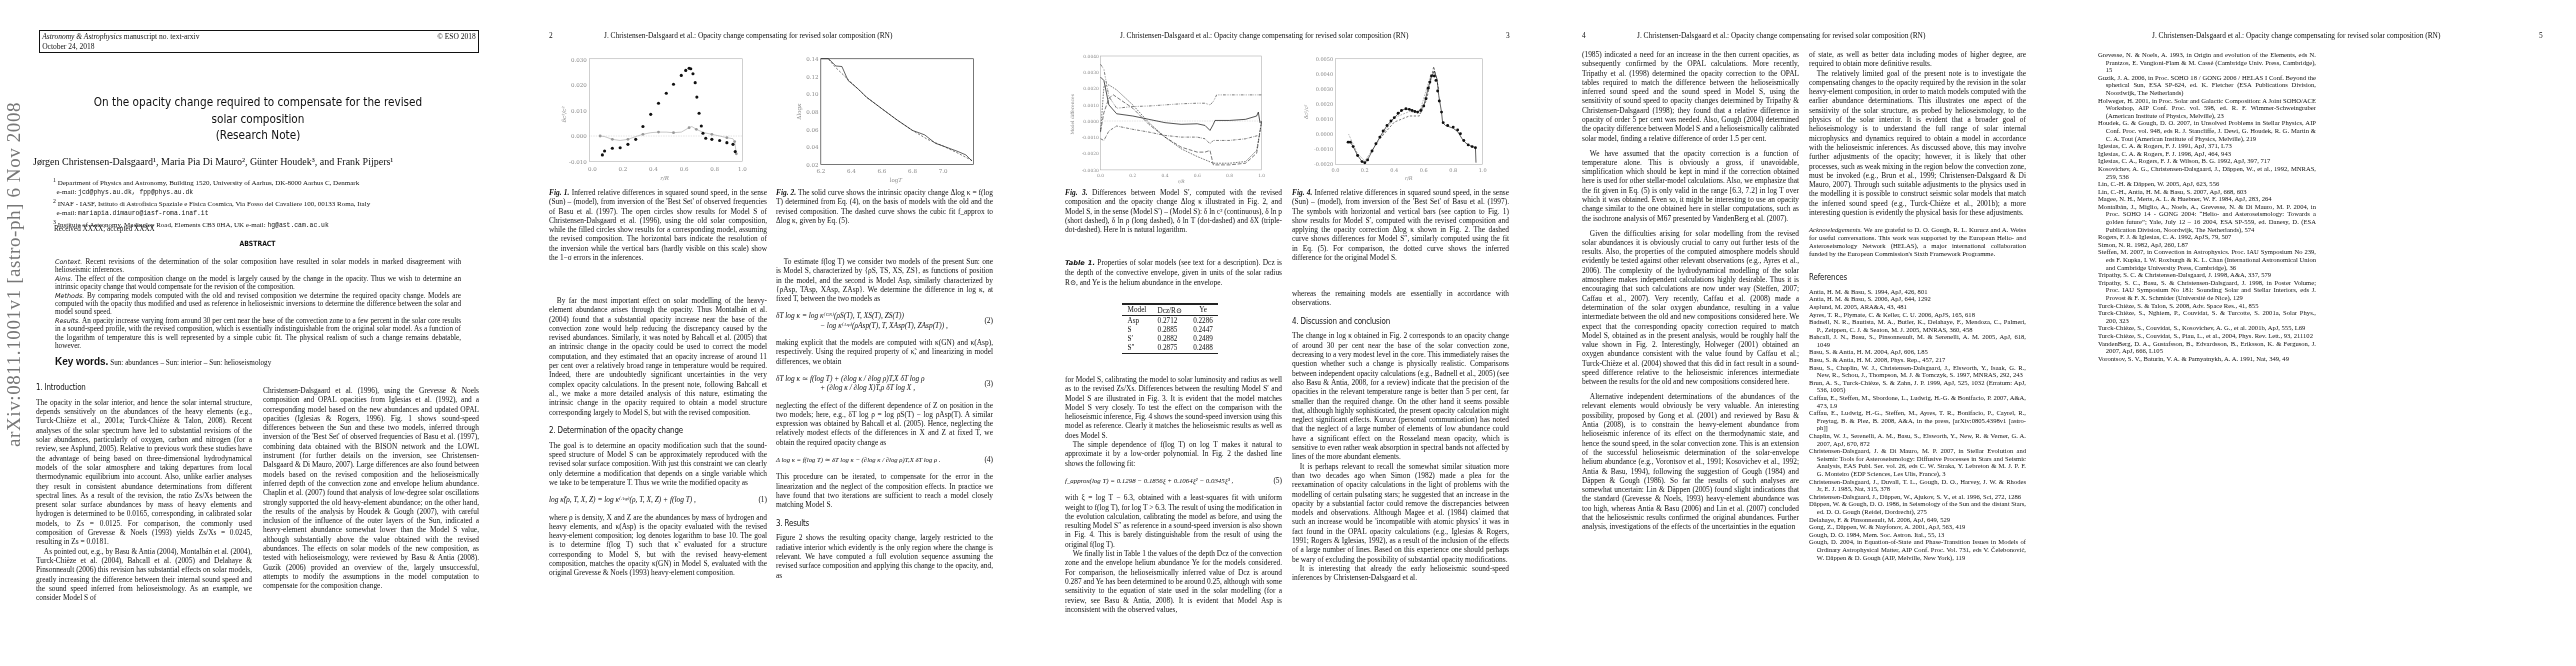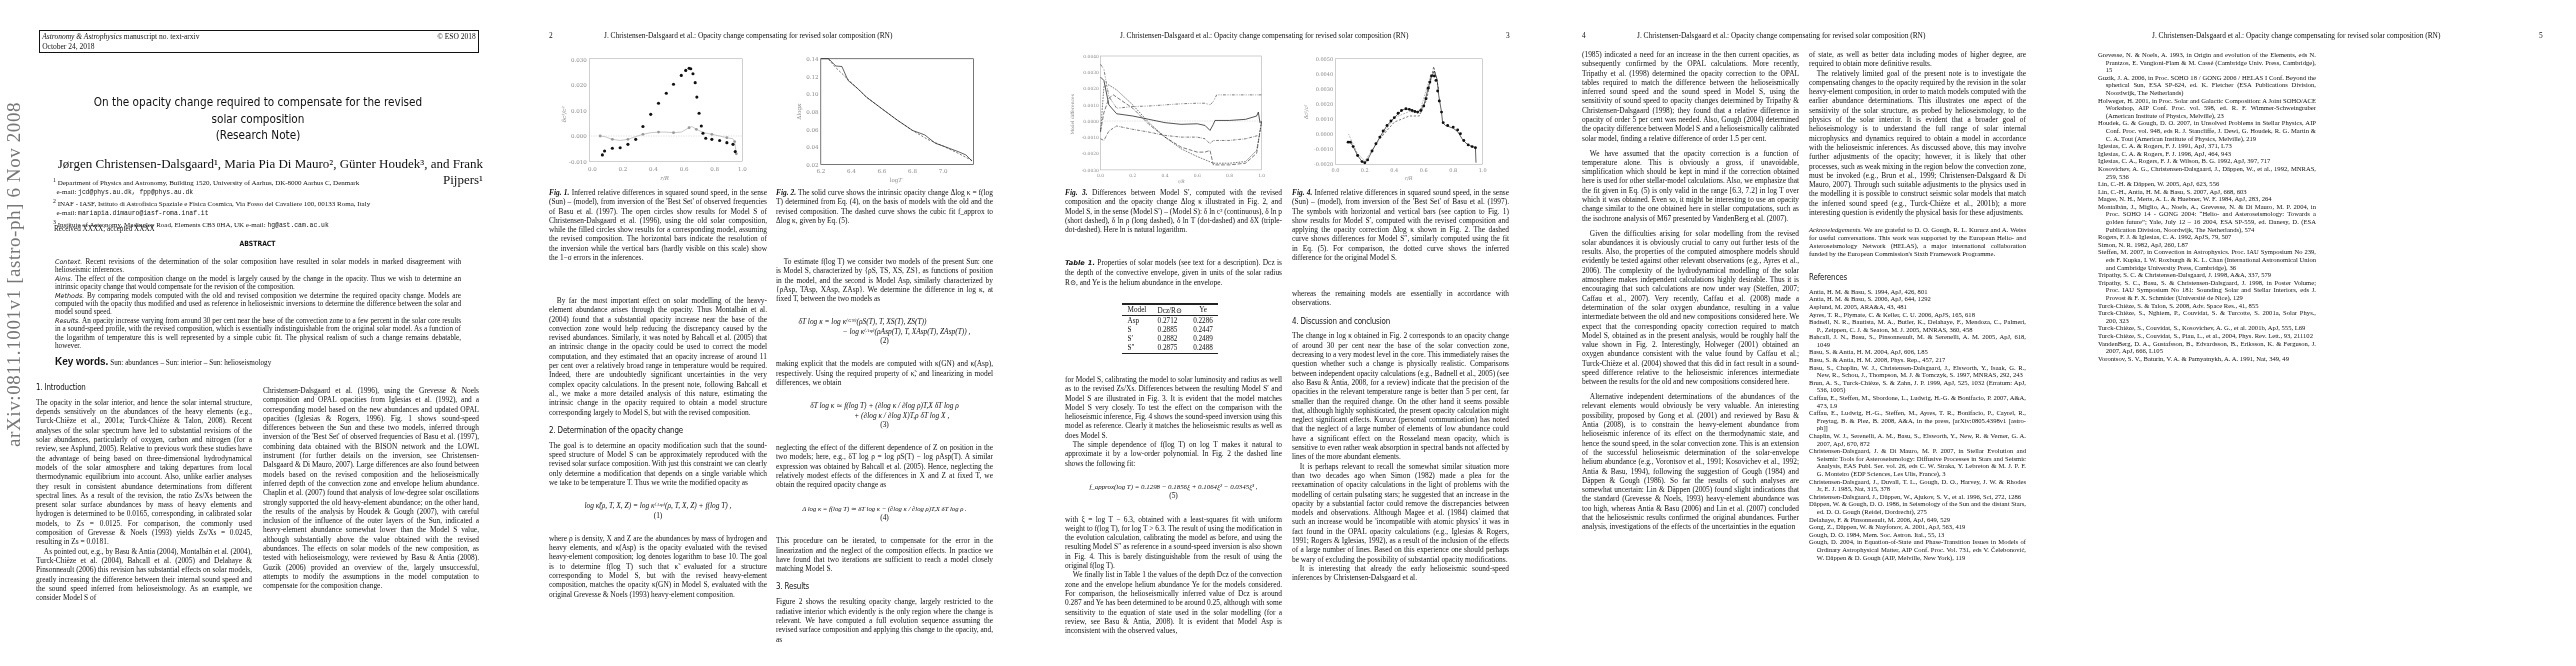--- a/index.html
+++ b/index.html
@@ -8,26 +8,26 @@
   .page { position:absolute; top:0; width:515px; height:667px; background:#fff; overflow:hidden; }
   .col { position:absolute; font-size:7.4px; line-height:9.3px; text-align:justify; hyphens:auto; }
   .col p { margin:0; text-indent:7.8px; }
   .col p.noind { text-indent:0; }
   .col .gap { height:5.6px; }
   .runhead { position:absolute; top:31px; font-size:7.4px; white-space:nowrap; }
   .pnum { position:absolute; top:31px; font-size:7.4px; }
   .sect { font-family:"DejaVu Sans", sans-serif; font-size:8.3px; font-weight:normal; margin:9px 0 5.6px 0; letter-spacing:-0.2px; transform:scaleX(0.86); transform-origin:left; white-space:nowrap; }
   .caption { font-size:7.4px; line-height:9.3px; text-align:justify; }
   .caption b { font-family:"Liberation Serif", serif;font-style:italic; }
-  .eq { display:flex; justify-content:space-between; align-items:center; margin:14px 0; font-style:normal; white-space:nowrap;flex-direction:column; }
+  .eq { display:flex; justify-content:space-between; align-items:center; margin:8px 0; font-style:normal; white-space:nowrap; }
   .eq i { font-style:italic; }
   .ref { padding-left:7.8px; text-indent:-7.8px; font-size:6.6px; line-height:7.6px; text-align:justify; }
   .hdrbox { position:absolute; left:39px; top:30px; width:440px; height:23px; border:0.8px solid #111; font-size:7.5px; line-height:10px; padding:1.1px 2.2px; box-sizing:border-box; }
   .title { position:absolute; left:33px; width:450px; top:94px; text-align:center; font-family:"DejaVu Sans", sans-serif; font-size:12.8px; line-height:16.7px; transform:scaleX(0.82); transform-origin:center; }
-  .authors { position:absolute; left:33px; width:450px; top:156px; text-align:right; font-size:13px; }
+  .authors { position:absolute; left:33px; width:450px; top:156px; text-align:left; font-size:10px; }
   .affil { position:absolute; left:53px; top:176px; width:400px; font-size:7px; line-height:8.3px; }
   .affil .mono { font-family:"Liberation Mono", monospace; font-size:6.4px; }
   .received { position:absolute; left:54px; top:225px; font-size:7.2px; }
   .abstract-h { position:absolute; left:0; width:515px; top:239px; text-align:center; font-family:"DejaVu Sans", sans-serif; font-size:7.2px; font-weight:bold; transform:scaleX(0.85); }
   .abstract { position:absolute; left:55px; width:406px; top:258px; font-size:7.2px; line-height:8.4px; text-align:justify; }
   .abstract .lbl { font-family:"DejaVu Sans", sans-serif; font-style:italic; font-size:6.4px; }
   .keywords { position:absolute; left:55px; top:356px; font-size:7.2px; }
   .keywords b { font-family:Liberation Sans, sans-serif; font-size:10px; }
   .arxiv { position:absolute; left:3.3px; top:447px; transform:rotate(-90deg); transform-origin:left top; font-family:"Liberation Serif", serif; font-size:19px; color:#777; white-space:nowrap; letter-spacing:0.6px; }
   .fig { position:absolute; }

